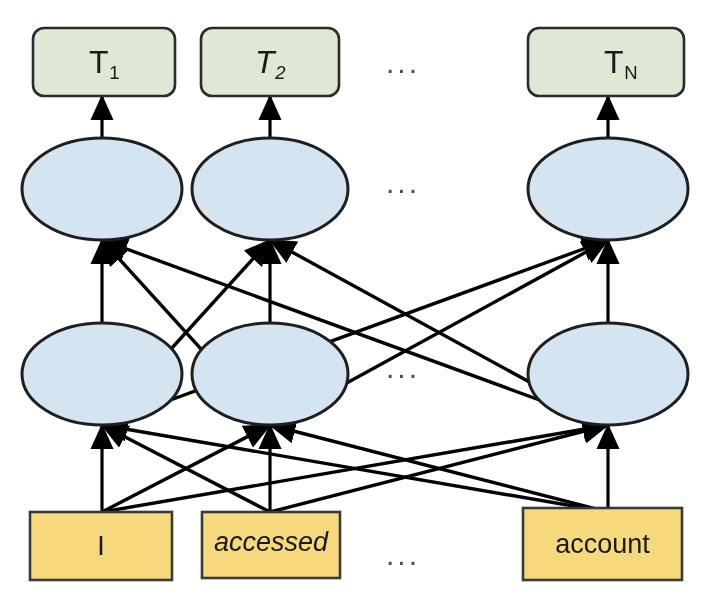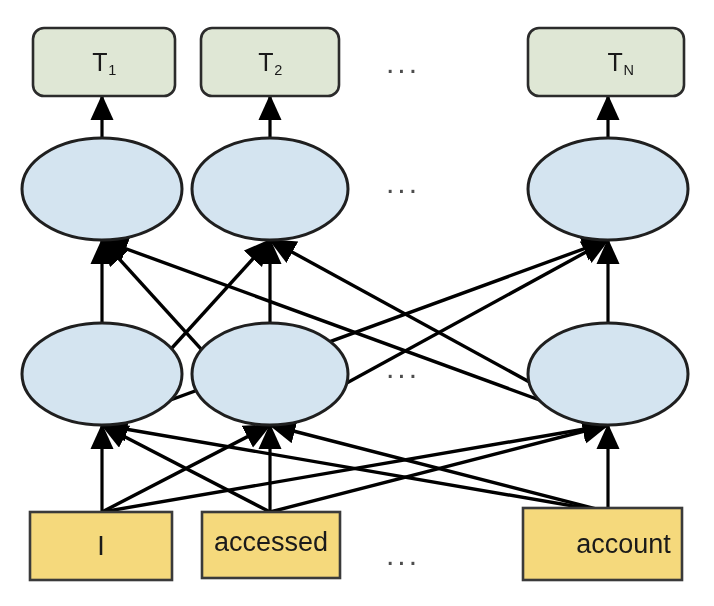--- a/index.html
+++ b/index.html
@@ -33,21 +33,21 @@
   }
   .token-text {
     font-family: "Liberation Sans", sans-serif;
     font-size: 27px;
     color: #1a1a1a;
     line-height: 1;
     white-space: nowrap;
   }
   .out-text {
     font-family: "Liberation Sans", sans-serif;
-    font-size: 25px;
+    font-size: 32px;
     color: #1a1a1a;
     line-height: 1;
     white-space: nowrap;
   }
   .out-text sub {
     font-size: 0.58em;
     vertical-align: baseline;
     position: relative;
     top: 0.32em;
     left: 0.04em;
@@ -109,34 +109,34 @@
         <rect x="30" y="512" width="142" height="68" rx="0" ry="0" fill="#f5d97c" stroke="#3a3a3a" stroke-width="2.6"></rect>
         <rect x="202" y="512" width="138" height="66" rx="0" ry="0" fill="#f5d97c" stroke="#3a3a3a" stroke-width="2.6"></rect>
         <rect x="523" y="508" width="159" height="72" rx="0" ry="0" fill="#f5d97c" stroke="#3a3a3a" stroke-width="2.6"></rect>
       </g>
   </svg>
 
   <div id="labels-layer">
       <div class="node-label" style="left: 33px; top: 28px; width: 142px; height: 68px;">
         <span class="out-text">T<sub>1</sub></span>
       </div>
-      <div class="node-label" style="left: 201px; top: 28px; width: 138px; height: 68px;">
+      <div class="node-label" style="left: 201px; top: 28px; width: 138px; height: 68px; font-style: italic;">
         <span class="out-text">T<sub>2</sub></span>
       </div>
       <div class="node-label" style="left: 528px; top: 28px; width: 185px; height: 68px;">
         <span class="out-text">T<sub>N</sub></span>
       </div>
       <div class="ellipsis-dots" style="left: 386px; top: 48px;">...</div>
       <div class="ellipsis-dots" style="left: 386px; top: 168px;">...</div>
       <div class="ellipsis-dots" style="left: 386px; top: 353px;">...</div>
       <div class="node-label" style="left: 30px; top: 512px; width: 142px; height: 68px;">
         <span class="token-text">I</span>
       </div>
-      <div class="node-label" style="left: 202px; top: 512px; width: 138px; height: 60px;">
+      <div class="node-label" style="left: 202px; top: 512px; width: 138px; height: 60px; font-style: italic;">
         <span class="token-text">accessed</span>
       </div>
-      <div class="node-label" style="left: 523px; top: 508px; width: 159px; height: 72px; margin-left: 21px;">
+      <div class="node-label" style="left: 523px; top: 508px; width: 159px; height: 72px;">
         <span class="token-text">account</span>
       </div>
       <div class="ellipsis-dots" style="left: 386px; top: 540px;">...</div>
     </div>
 
 </div>
 
 </body></html>

